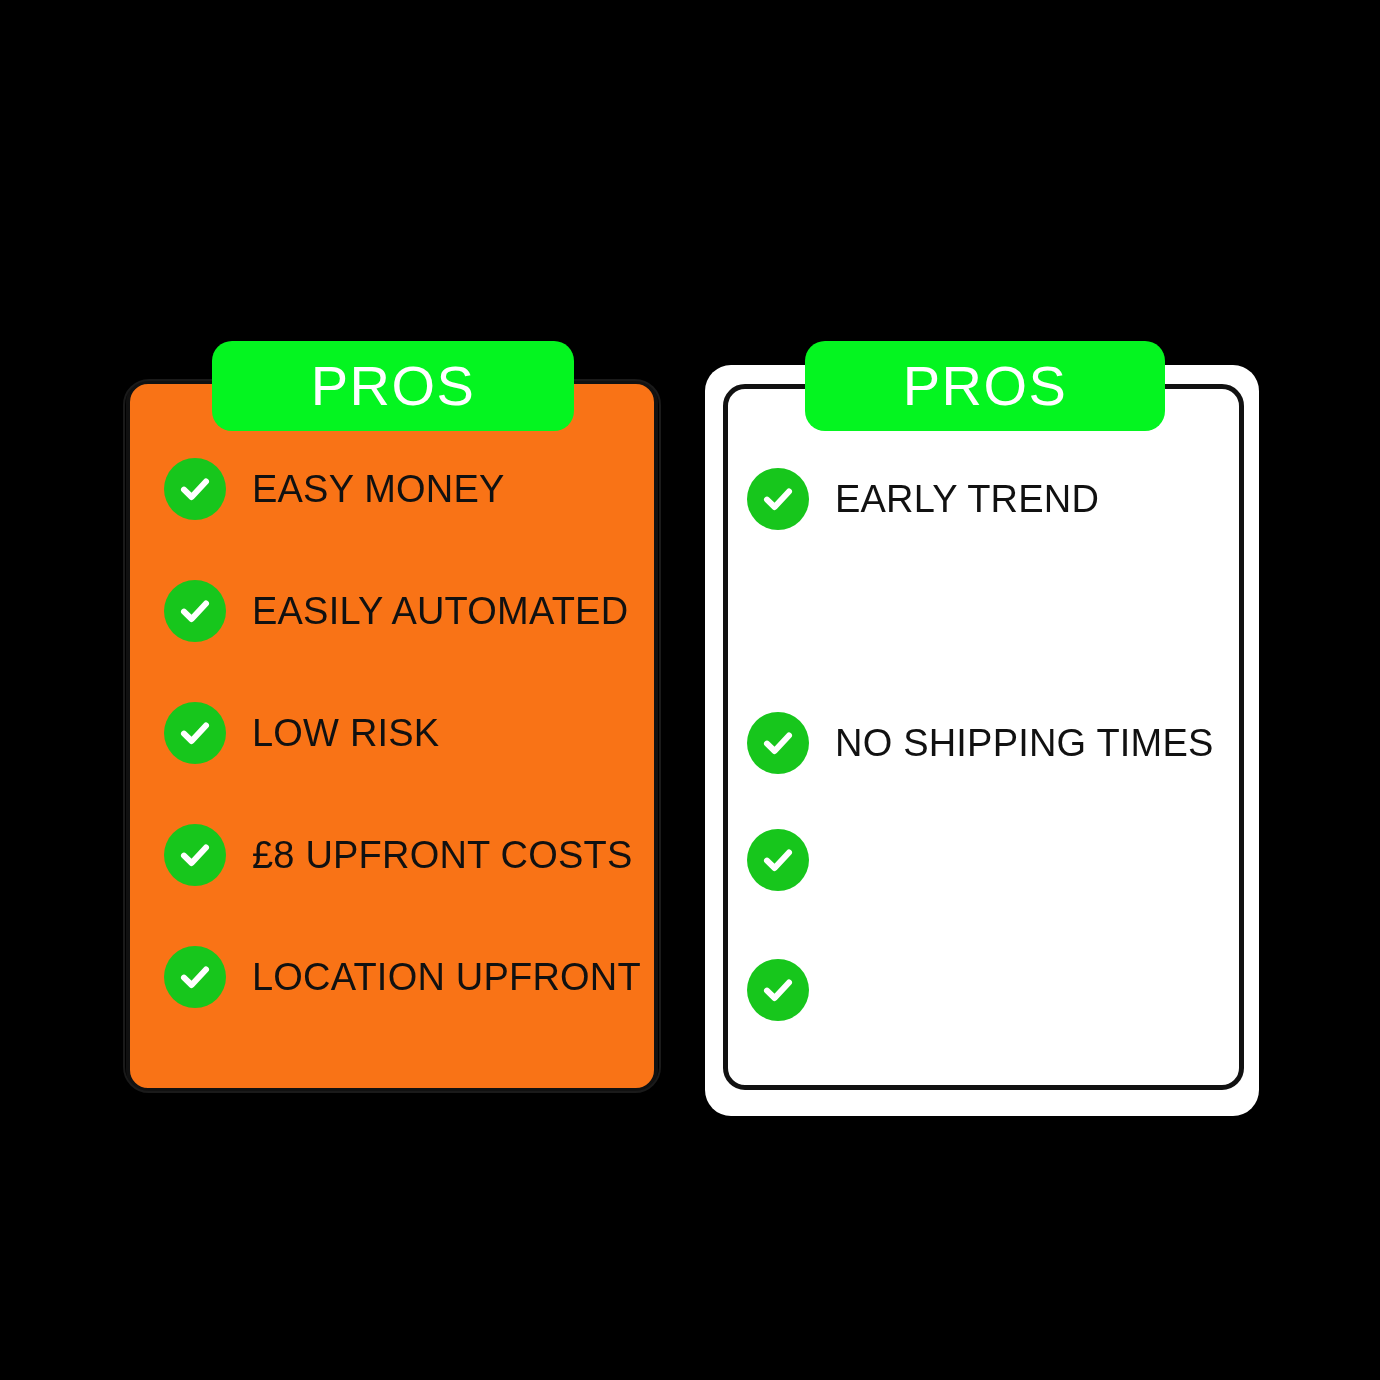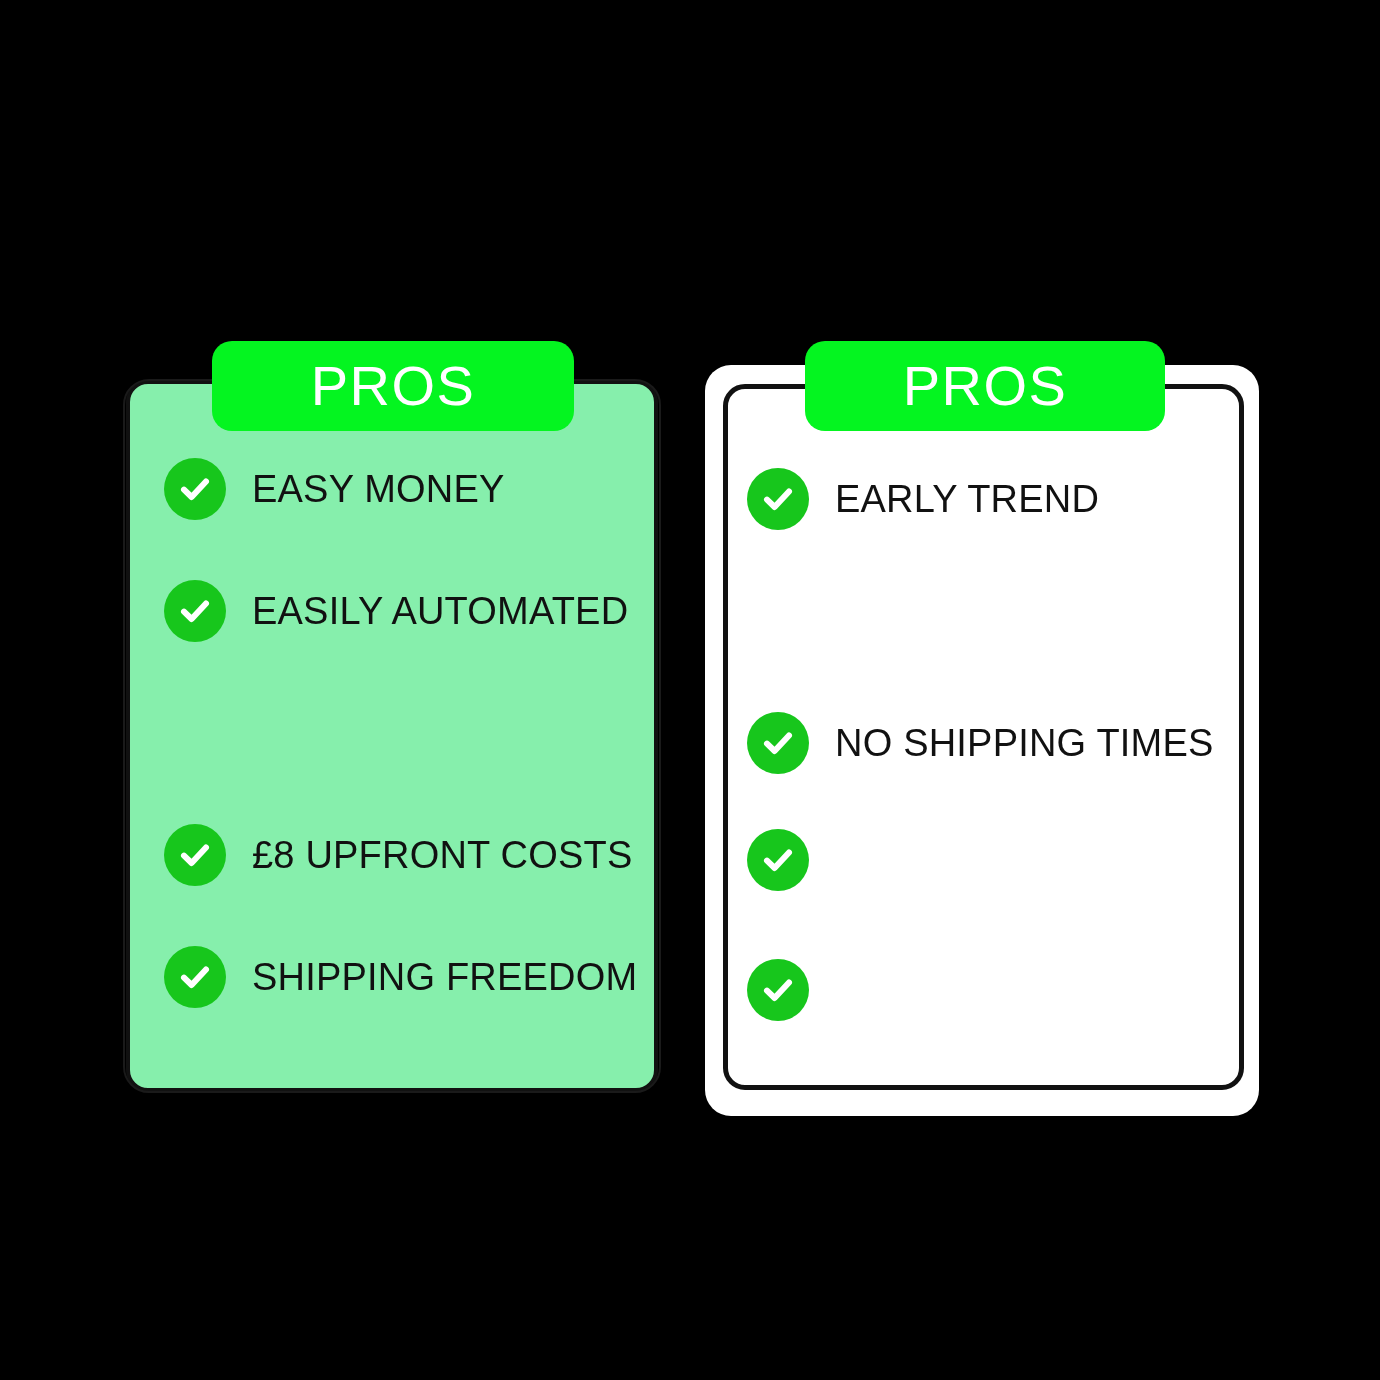--- a/index.html
+++ b/index.html
@@ -19,21 +19,21 @@
     background: #000000;
   }
 
   
   .card-left {
     position: absolute;
     left: 126px;
     top: 380px;
     width: 532px;
     height: 712px;
-    background: #86efac;
+    background: #f97316;
     border: 4px solid #111111;
     border-radius: 22px;
   }
   .card-left::before {
     
     content: "";
     position: absolute;
     left: -7px;
     top: -5px;
     right: -7px;
@@ -159,37 +159,45 @@
 
       <div class="list-item r1">
         <span class="check-icon">
           <svg width="36" height="36" viewBox="0 0 36 36" aria-hidden="true">
             <path d="M7 18.6 L14.6 26 L29 10.5" fill="none" stroke="#ffffff" stroke-width="6" stroke-linecap="round" stroke-linejoin="round"></path>
           </svg>
         </span>
         <span class="item-label">EASILY AUTOMATED</span>
       </div>
 
+      <div class="list-item r2">
+        <span class="check-icon">
+          <svg width="36" height="36" viewBox="0 0 36 36" aria-hidden="true">
+            <path d="M7 18.6 L14.6 26 L29 10.5" fill="none" stroke="#ffffff" stroke-width="6" stroke-linecap="round" stroke-linejoin="round"></path>
+          </svg>
+        </span>
+        <span class="item-label">LOW RISK</span>
+      </div>
 
       <div class="list-item r3">
         <span class="check-icon">
           <svg width="36" height="36" viewBox="0 0 36 36" aria-hidden="true">
             <path d="M7 18.6 L14.6 26 L29 10.5" fill="none" stroke="#ffffff" stroke-width="6" stroke-linecap="round" stroke-linejoin="round"></path>
           </svg>
         </span>
         <span class="item-label">£8 UPFRONT COSTS</span>
       </div>
 
       <div class="list-item r4">
         <span class="check-icon">
           <svg width="36" height="36" viewBox="0 0 36 36" aria-hidden="true">
             <path d="M7 18.6 L14.6 26 L29 10.5" fill="none" stroke="#ffffff" stroke-width="6" stroke-linecap="round" stroke-linejoin="round"></path>
           </svg>
         </span>
-        <span class="item-label">SHIPPING FREEDOM</span>
+        <span class="item-label">LOCATION UPFRONT</span>
       </div>
 
     </div>
   </div>
 
   <div class="card-right-frame">
     <div class="card-right">
       <div class="list">
 
         <div class="list-item r0">

